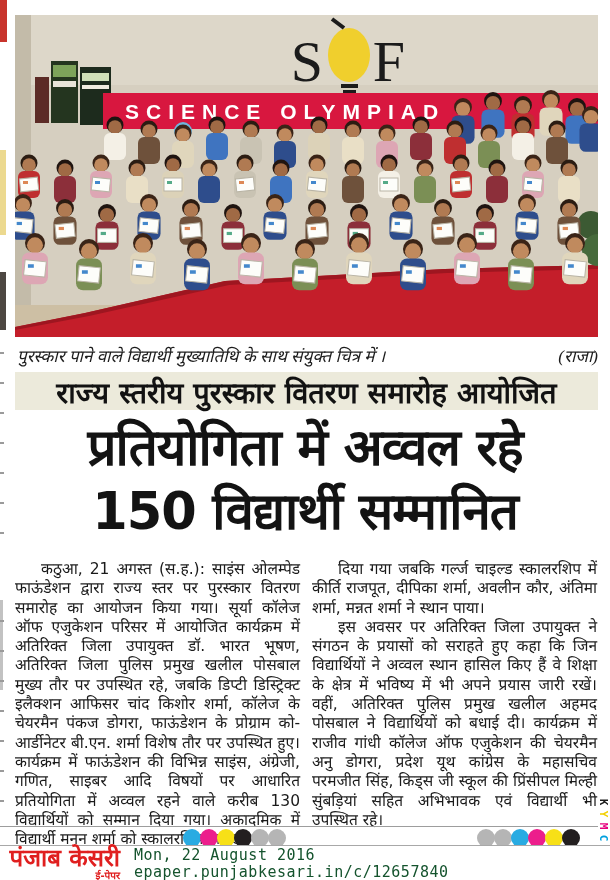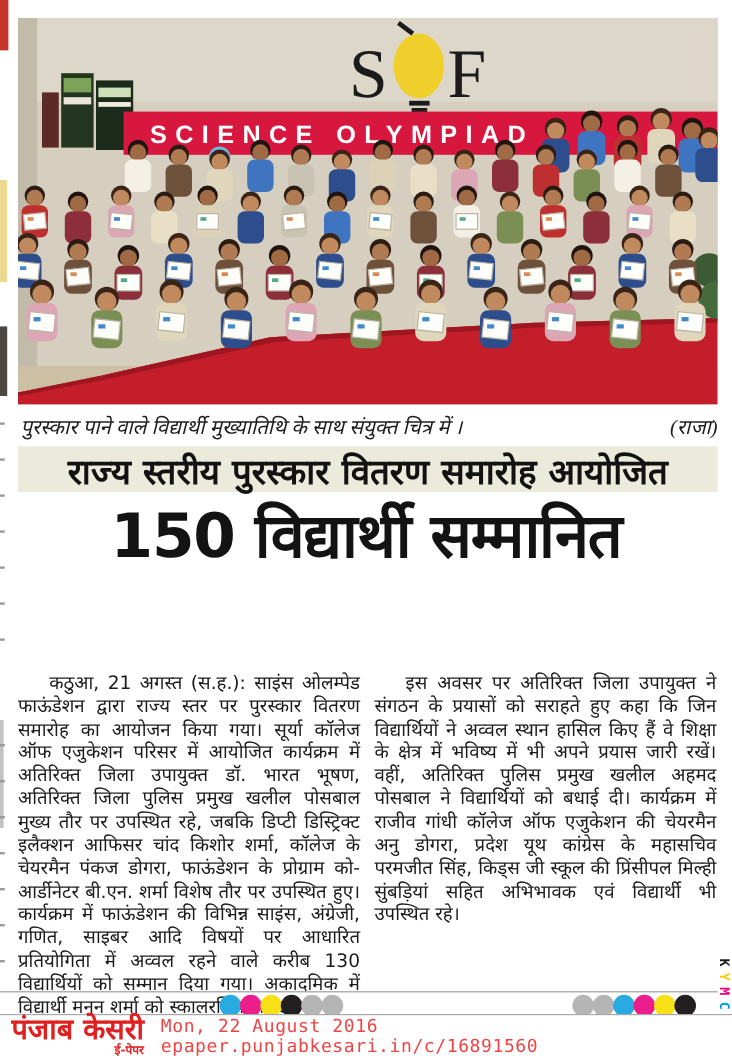--- a/index.html
+++ b/index.html
@@ -50,21 +50,21 @@
     font-size:11px;font-weight:700;line-height:12px;}
   #cmyk span{transform:rotate(90deg);}
 
   
   #footer{position:absolute;left:0;top:845px;width:610px;height:35px;background:#fff;
     border-top:1px solid #a8a8a8;display:flex;align-items:center;}
   #brand{width:112px;text-align:right;color:#e01f1f;line-height:1.02;margin-left:8px;}
   #brand .b1{font-size:24px;font-weight:800;}
   #brand .b2{font-size:10px;font-weight:700;}
   #stamp{margin-left:14px;font-family:"DejaVu Sans Mono","Liberation Mono",monospace;
-    font-size:15px;color:#ef4444;line-height:17px;letter-spacing:0.5px;}
+    font-size:15px;color:#14532d;line-height:17px;letter-spacing:0.5px;}
 </style>
 </head>
 <body>
 
 <div id="page">
 
   <div class="edge edge-red"></div>
   <div class="edge edge-yellow"></div>
   <div class="edge edge-dark"></div>
   <div class="edge edge-gray"></div>
@@ -364,28 +364,30 @@
   </div>
 
   <div id="kicker">राज्य स्तरीय पुरस्कार वितरण समारोह आयोजित</div>
 
   <div id="caption-row">
     <span>पुरस्कार पाने वाले विद्यार्थी मुख्यातिथि के साथ संयुक्त चित्र में ।</span>
     <span>(राजा)</span>
   </div>
 
   <div id="headline">
+    <div>प्रतियोगिता में अव्वल रहे</div>
     <div>150 विद्यार्थी सम्मानित</div>
   </div>
 
   <div id="body">
     <div class="col">
       <p>कठुआ, 21 अगस्त (स.ह.): साइंस ओलम्पेड फाऊंडेशन द्वारा राज्य स्तर पर पुरस्कार वितरण समारोह का आयोजन किया गया। सूर्या कॉलेज ऑफ एजुकेशन परिसर में आयोजित कार्यक्रम में अतिरिक्त जिला उपायुक्त डॉ. भारत भूषण, अतिरिक्त जिला पुलिस प्रमुख खलील पोसबाल मुख्य तौर पर उपस्थित रहे, जबकि डिप्टी डिस्ट्रिक्ट इलैक्शन आफिसर चांद किशोर शर्मा, कॉलेज के चेयरमैन पंकज डोगरा, फाऊंडेशन के प्रोग्राम को-आर्डीनेटर बी.एन. शर्मा विशेष तौर पर उपस्थित हुए। कार्यक्रम में फाऊंडेशन की विभिन्न साइंस, अंग्रेजी, गणित, साइबर आदि विषयों पर आधारित प्रतियोगिता में अव्वल रहने वाले करीब 130 विद्यार्थियों को सम्मान दिया गया। अकादमिक में विद्यार्थी मनन शर्मा को स्कालरशिप अवार्ड</p>
     </div>
     <div class="col">
+      <p>दिया गया जबकि गर्ल्ज चाइल्ड स्कालरशिप में कीर्ति राजपूत, दीपिका शर्मा, अवलीन कौर, अंतिमा शर्मा, मन्नत शर्मा ने स्थान पाया।</p>
       <p>इस अवसर पर अतिरिक्त जिला उपायुक्त ने संगठन के प्रयासों को सराहते हुए कहा कि जिन विद्यार्थियों ने अव्वल स्थान हासिल किए हैं वे शिक्षा के क्षेत्र में भविष्य में भी अपने प्रयास जारी रखें। वहीं, अतिरिक्त पुलिस प्रमुख खलील अहमद पोसबाल ने विद्यार्थियों को बधाई दी। कार्यक्रम में राजीव गांधी कॉलेज ऑफ एजुकेशन की चेयरमैन अनु डोगरा, प्रदेश यूथ कांग्रेस के महासचिव परमजीत सिंह, किड्स जी स्कूल की प्रिंसीपल मिल्ही सुंबड़ियां सहित अभिभावक एवं विद्यार्थी भी उपस्थित रहे।</p>
     </div>
   </div>
 
   <div id="end-rule"></div>
   <div class="dots" id="dots-left">
       <div style="background: rgb(41, 171, 226);"></div>
       <div style="background: rgb(236, 30, 140);"></div>
       <div style="background: rgb(247, 224, 23);"></div>
       <div style="background: rgb(35, 31, 32);"></div>
@@ -407,17 +409,17 @@
     <span style="color: rgb(26, 26, 26);">K</span>
   </div>
 
   <div id="footer">
     <div id="brand">
       <div class="b1">पंजाब केसरी</div>
       <div class="b2">ई-पेपर</div>
     </div>
     <div id="stamp">
       <div>Mon, 22 August 2016</div>
-      <div>epaper.punjabkesari.in/c/16891560</div>
+      <div>epaper.punjabkesari.in/c/12657840</div>
     </div>
   </div>
 
 </div>
 
 </body></html>

